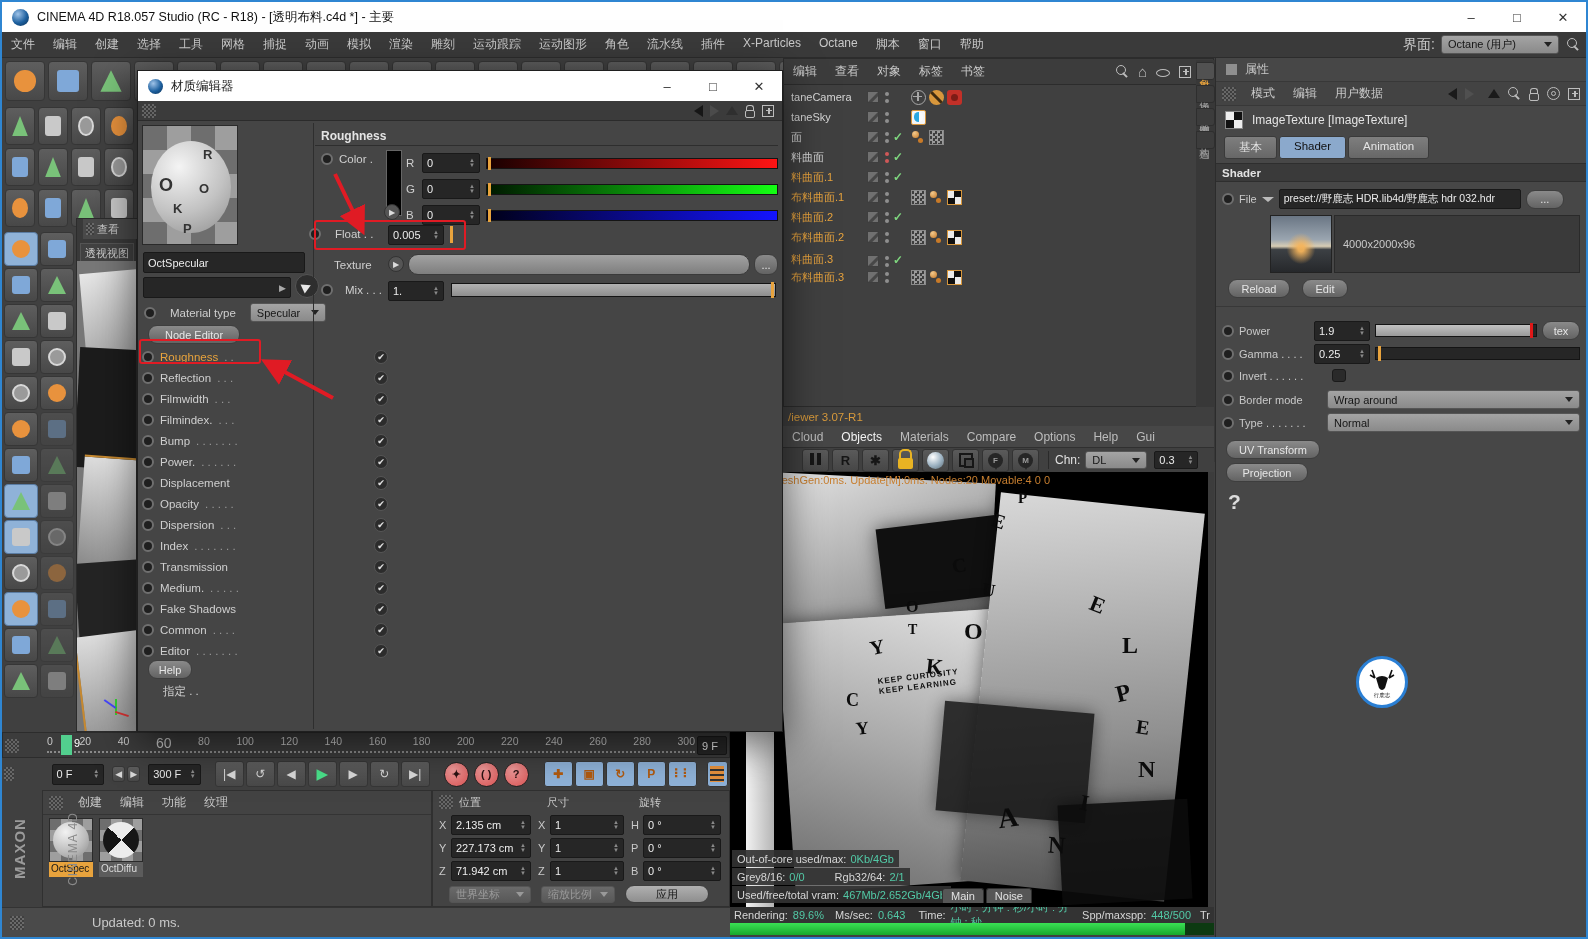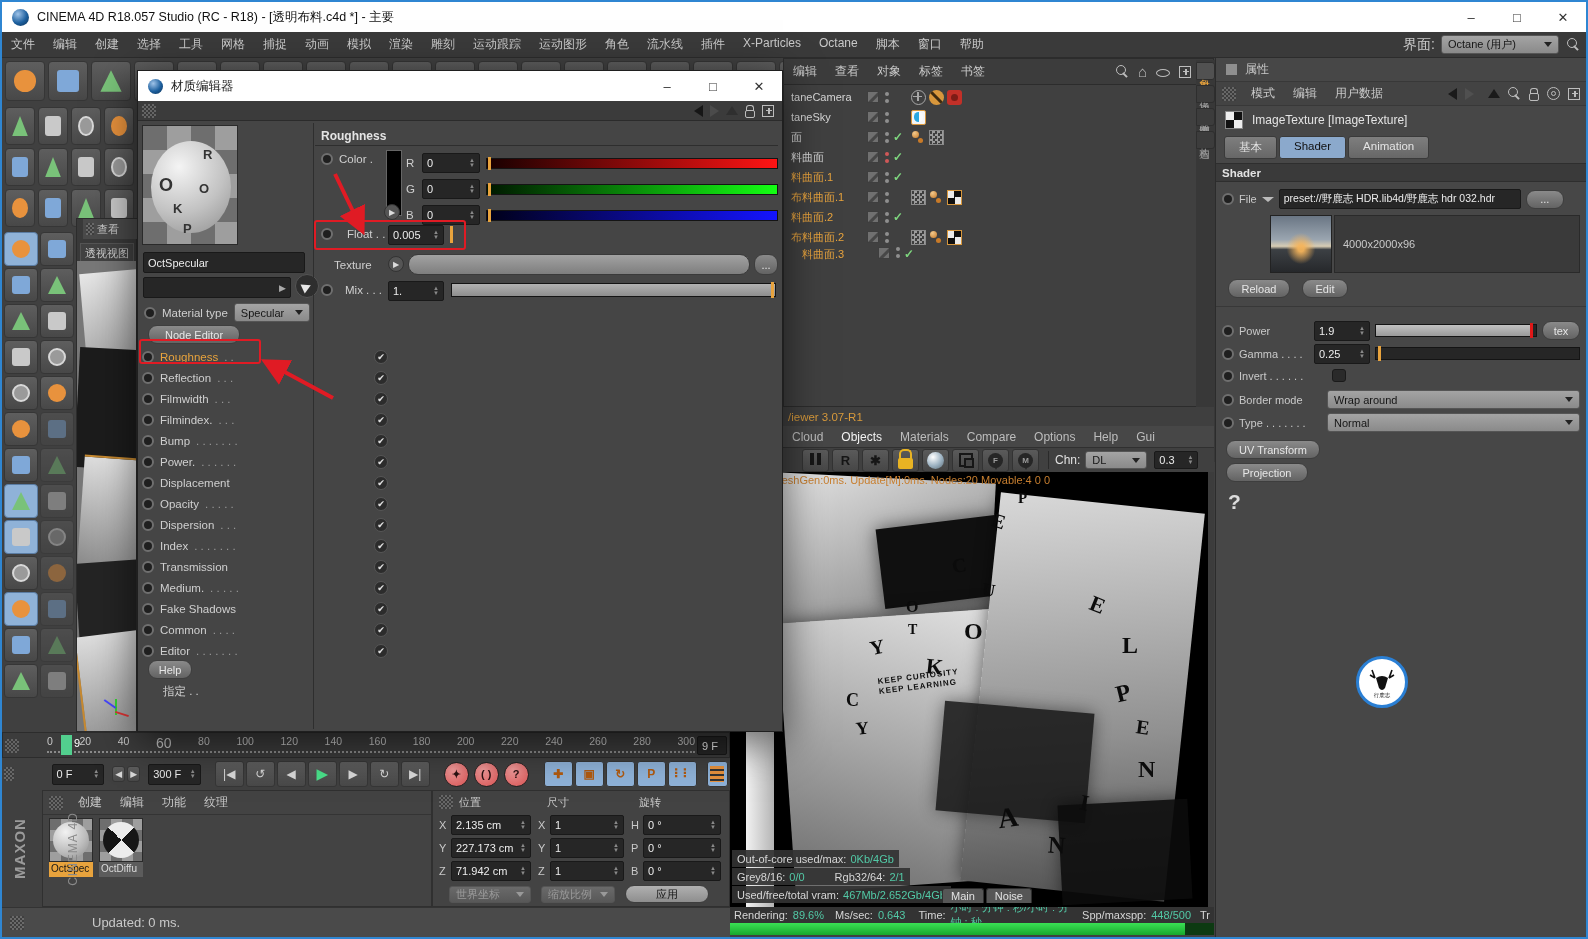--- a/index.html
+++ b/index.html
@@ -448,29 +448,43 @@
             <i></i>
             <i></i>
           </div>
           <div style="width: 14px; margin-left: 4px; color: rgb(126, 214, 126); font-size: 12px; font-weight: bold;"></div>
           <div style="display: flex; margin-left: 4px;">
             <div class="tag tag-noise"></div>
             <div class="tag tag-balls"></div>
             <div class="tag tag-checker"></div>
           </div>
         </div>
-        <div style="display: flex; align-items: flex-start; height: 20px; padding-left: 18px;">
+        <div style="display: flex; align-items: flex-end; height: 20px; padding-left: 7px;">
           <div class="txt" style="width: 72px; font-size: 11px; color: rgb(232, 163, 61);">料曲面.3</div>
           <div class="vtoggle" style="margin-left: 4px;"></div>
           <div class="dots2" style="margin-left: 6px;">
             <i></i>
             <i></i>
           </div>
           <div style="width: 14px; margin-left: 4px; color: rgb(126, 214, 126); font-size: 12px; font-weight: bold;">✓</div>
           <div style="display: flex; margin-left: 4px;"></div>
+        </div>
+        <div style="display: flex; align-items: center; height: 20px; padding-left: 7px;">
+          <div class="txt" style="width: 72px; font-size: 11px; color: rgb(232, 163, 61);">布料曲面.3</div>
+          <div class="vtoggle" style="margin-left: 4px;"></div>
+          <div class="dots2" style="margin-left: 6px;">
+            <i></i>
+            <i></i>
+          </div>
+          <div style="width: 14px; margin-left: 4px; color: rgb(126, 214, 126); font-size: 12px; font-weight: bold;"></div>
+          <div style="display: flex; margin-left: 4px;">
+            <div class="tag tag-noise"></div>
+            <div class="tag tag-balls"></div>
+            <div class="tag tag-checker"></div>
+          </div>
         </div>
       </div>
   </div>
 
   <div class="abs" id="omtabs" style="left:1194px;top:58px;width:19px;height:402px;background:#383838;display:flex;flex-direction:column;gap:5px;padding-top:2px">
       <div class="vtab active">对象</div>
       <div class="vtab">场次</div>
       <div class="vtab">内容浏览器</div>
       <div class="vtab">构造</div>
     </div>
@@ -931,21 +945,21 @@
     </div>
     <div class="field" style="position:absolute;left:5px;top:181px;width:162px;height:21px">
         <span>OctSpecular</span>
       </div>
     <div class="field" style="position:absolute;left:5px;top:206px;width:148px;height:21px">
         <span style="margin-left:auto;color:#aaa;font-size:9px">▶</span>
       </div>
     <div style="position:absolute;left:157px;top:203px;width:24px;height:24px;border-radius:50%;background:#2e2e2e;border:1px solid #555;display:flex;align-items:center;justify-content:center">
       <span style="width:0;height:0;border:5px solid transparent;border-left:9px solid #e8e8e8;transform:rotate(-25deg);display:inline-block;margin-left:4px"></span>
     </div>
-    <div style="position:absolute;left:6px;top:232px;display:flex;align-items:center;gap:6px">
+    <div style="position:absolute;left:6px;top:232px;display:flex;align-items:center;gap:14px">
       <span class="radio"></span>
       <span class="ch-label">Material type</span>
       <div class="drop" style="width:76px;height:19px">
           <span>Specular</span>
           <i></i>
         </div>
     </div>
     <div class="c4dbtn" style="position:absolute;left:10px;top:254px;width:92px;height:19px">
         <span>Node Editor</span>
       </div>
@@ -1078,21 +1092,21 @@
             <span>0</span>
             <span class="spin">▲<br>▼</span>
           </div>
           <div class="track grad-b" style="flex: 1 1 0%; height: 11px;">
             <div class="mk" style="left: 1px;"></div>
           </div>
         </div>
       </div>
     <div style="position:absolute;left:246px;top:133px;width:16px;height:16px;border-radius:50%;background:#555;border:1px solid #333;color:#ddd;font-size:8px;text-align:center;line-height:15px">▶</div>
 
-    <div style="position:absolute;left:183px;top:157px;display:flex;align-items:center;gap:14px">
+    <div style="position:absolute;left:171px;top:157px;display:flex;align-items:center;gap:14px">
       <span class="radio"></span>
       <span class="ch-label">Float . .</span>
     </div>
     <div class="field" style="position:absolute;left:250px;top:154px;width:56px;height:20px">
         <span>0.005</span>
         <span class="spin">▲<br>▼</span>
       </div>
     <div style="position:absolute;left:312px;top:155px;width:2.5px;height:17px;background:#e8a33d"></div>
 
     <span class="ch-label" style="position:absolute;left:196px;top:188px">Texture</span>

